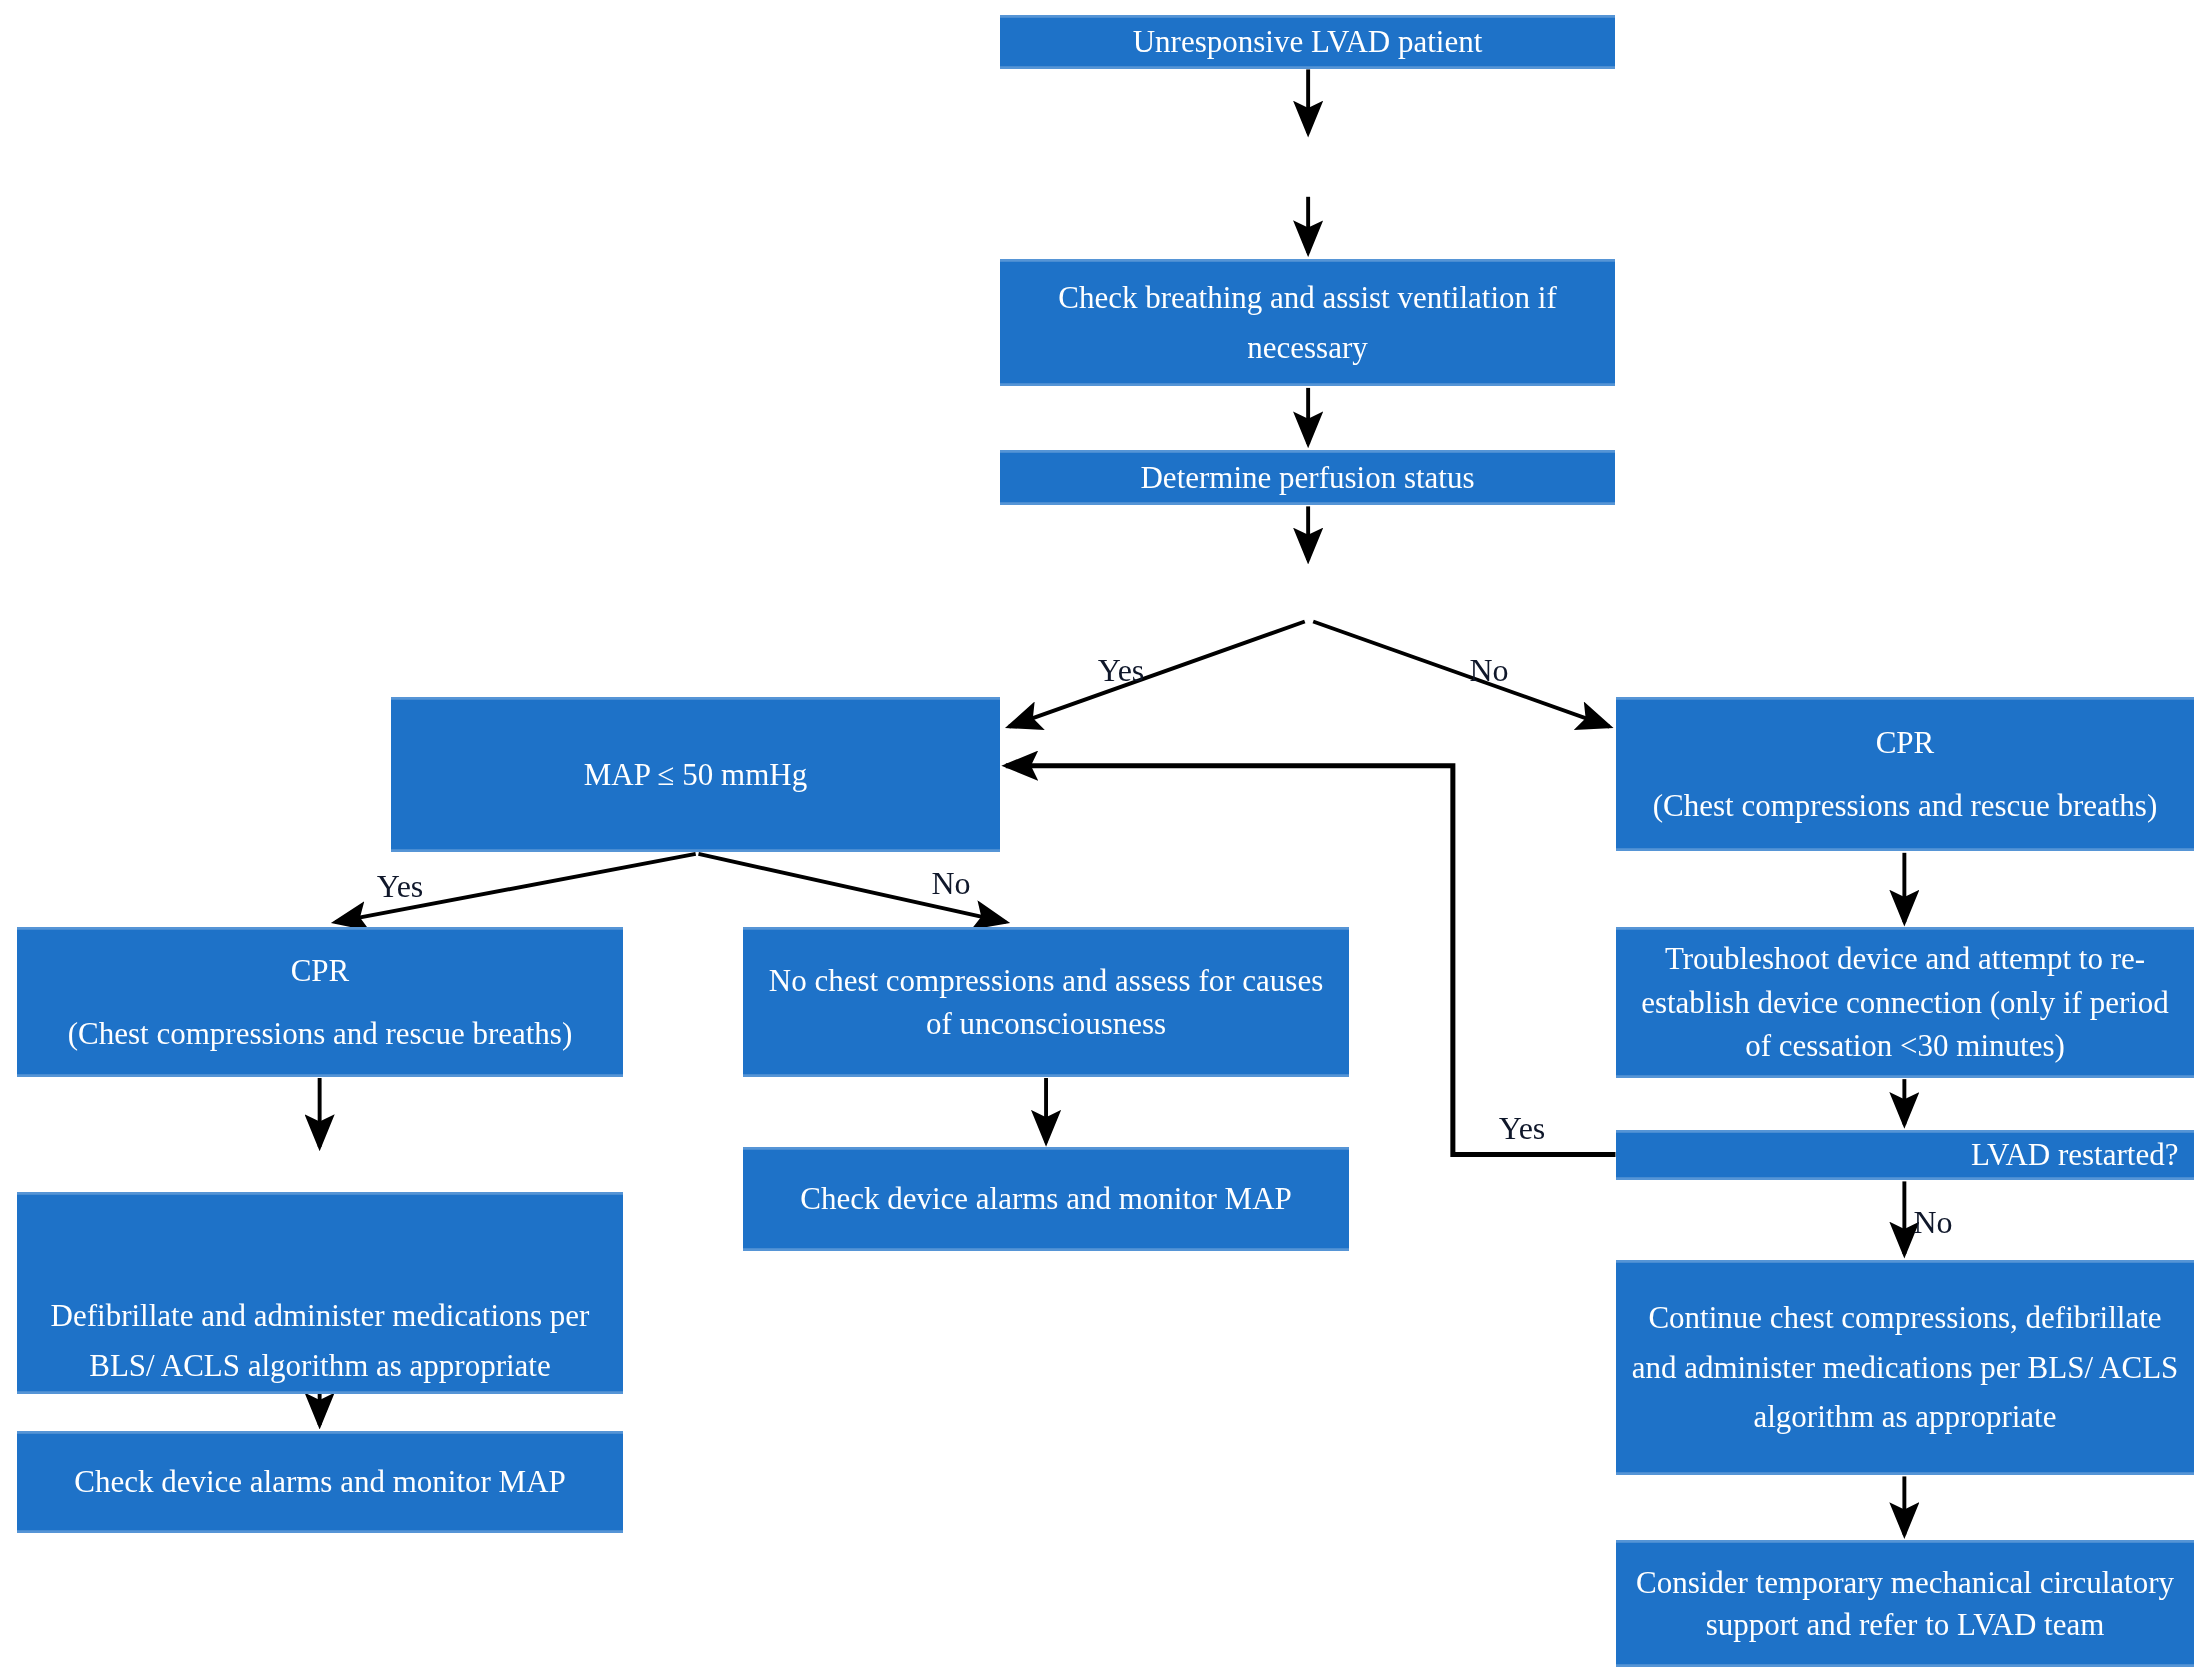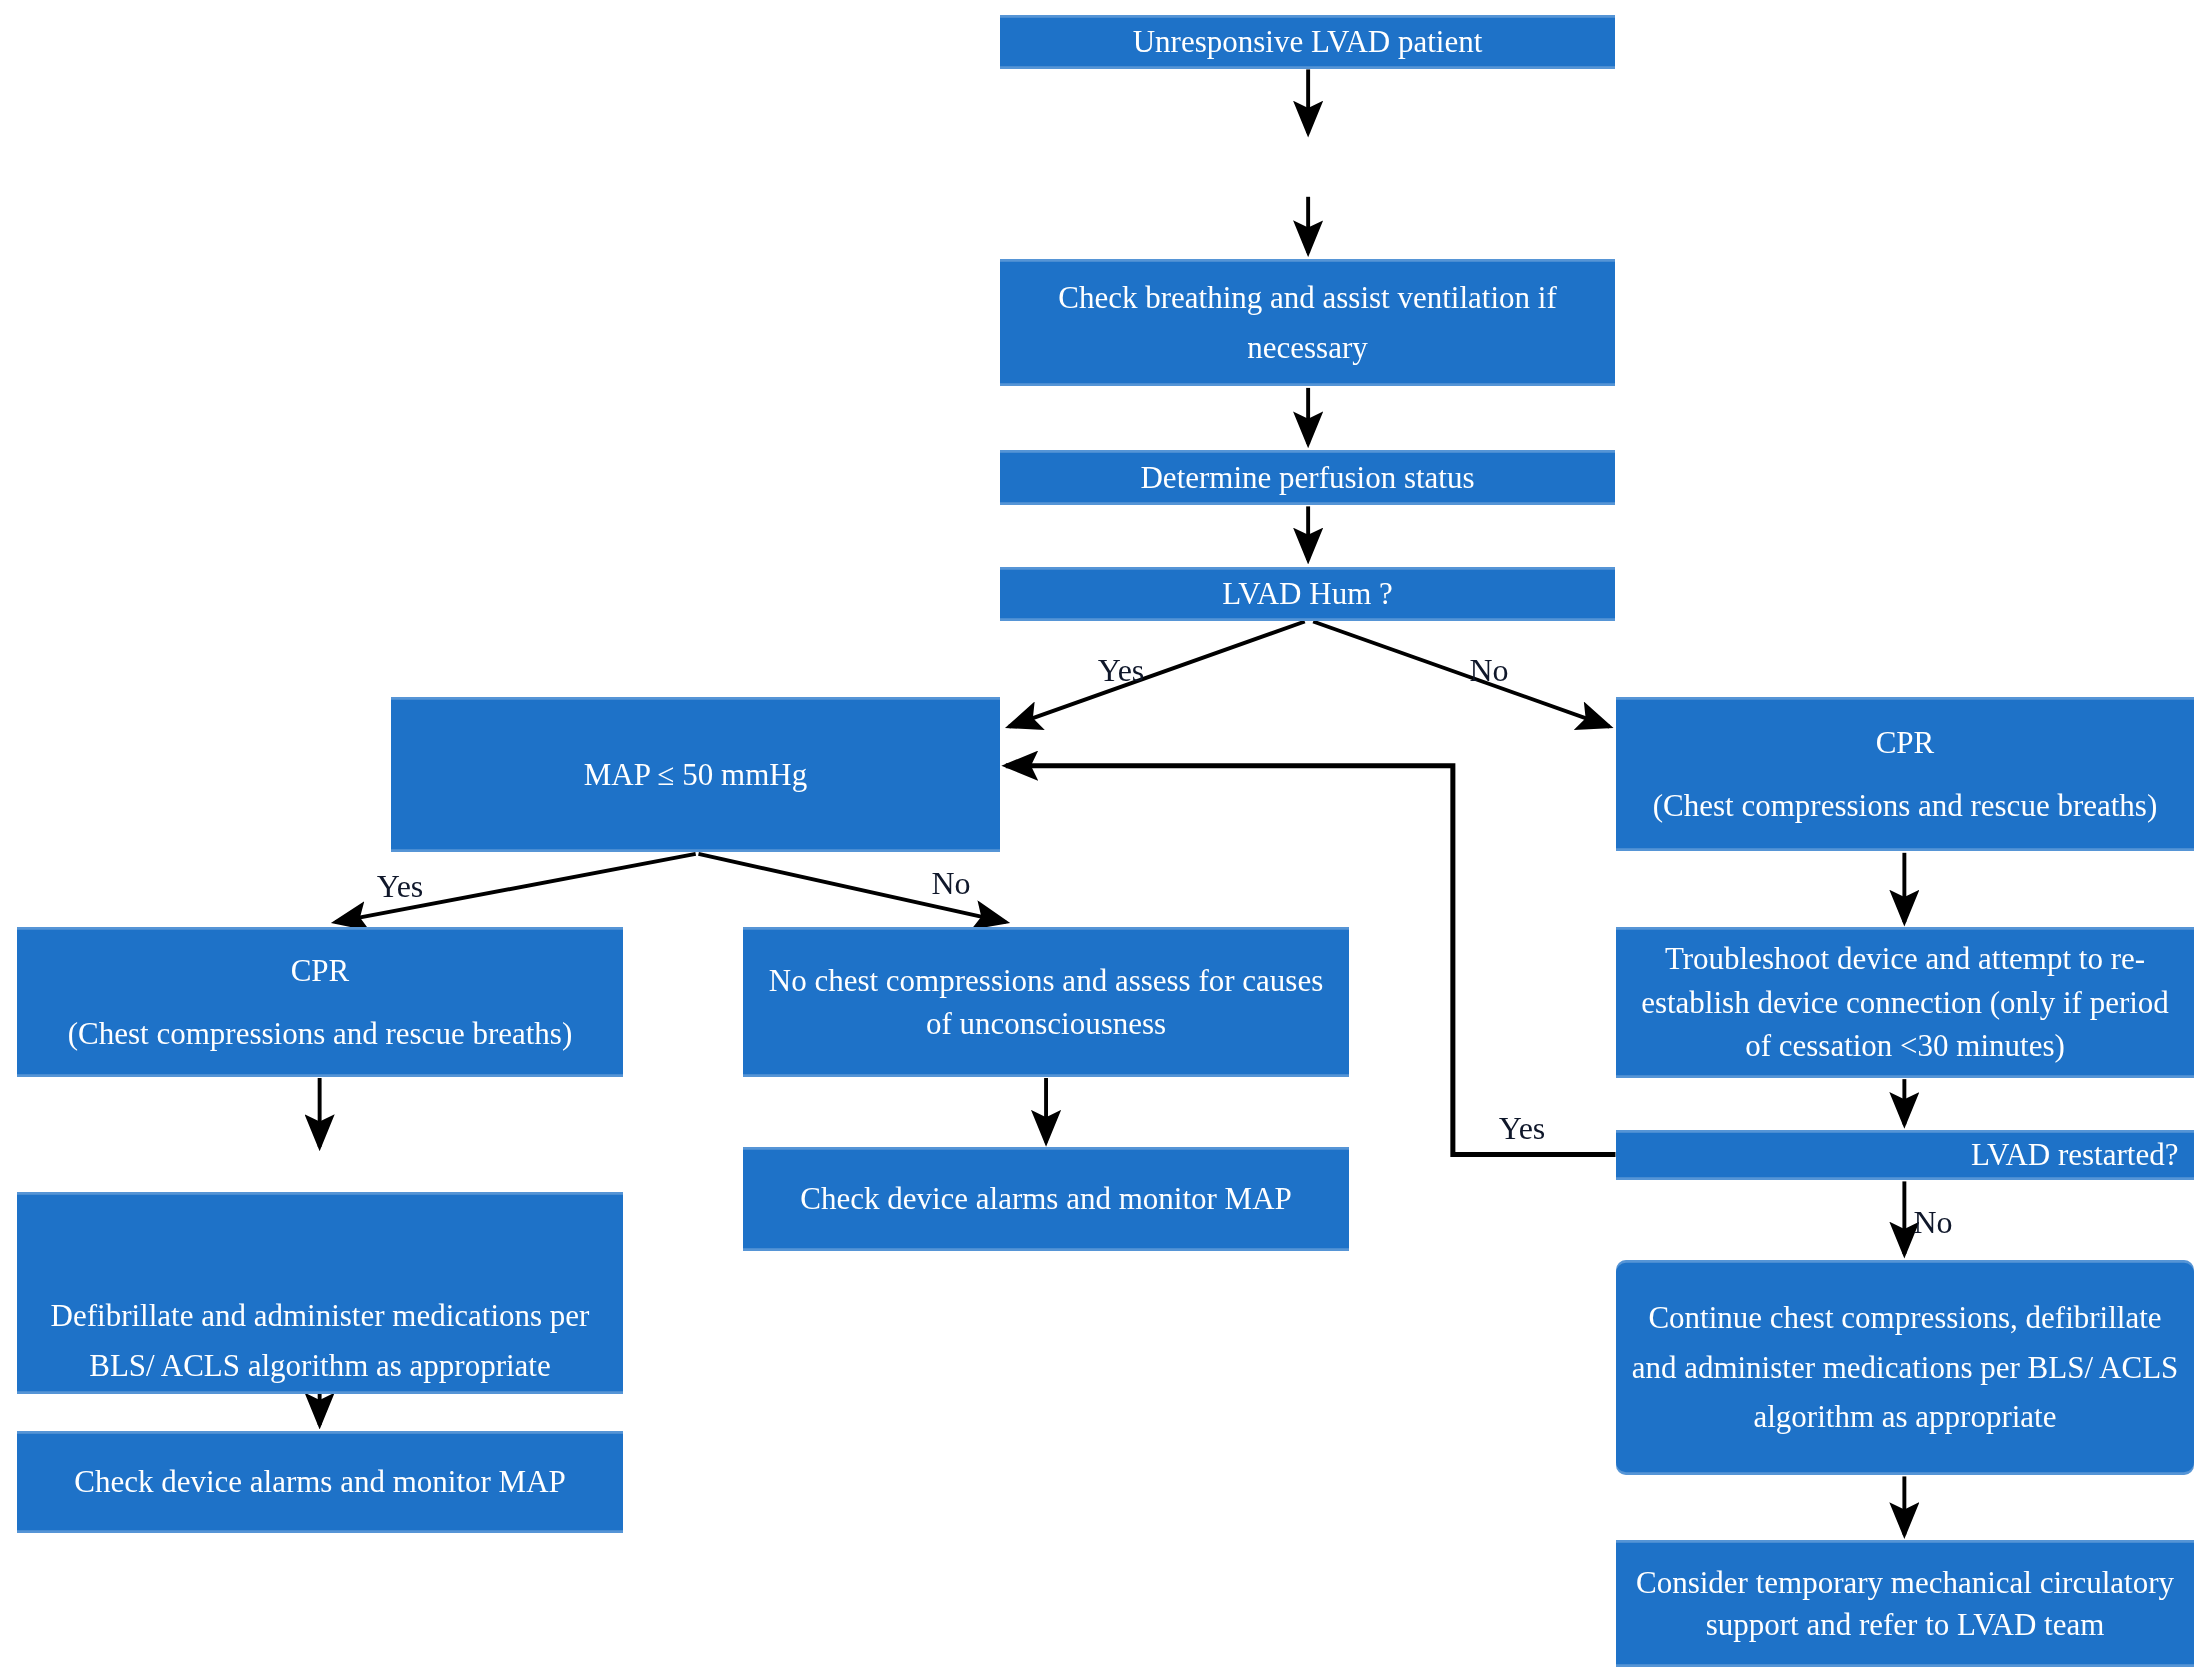--- a/index.html
+++ b/index.html
@@ -62,21 +62,21 @@
   #n-hum          {left:1000px; top:567px; width:615px; height:54px;}
   #n-map          {left:391px;  top:697px; width:609px; height:155px;}
   #n-cpr-left     {left:17px;   top:927px; width:606px; height:150px;}
   #n-no-cc        {left:743px; top:927px; width:606px; height:150px;}
   #n-defib        {left:17px;   top:1192px; width:606px; height:202px;justify-content:flex-end;}
   #n-alarms-left  {left:17px;   top:1431px; width:606px; height:102px;}
   #n-alarms-mid   {left:743px; top:1147px; width:606px; height:104px;}
   #n-cpr-right    {left:1616px; top:697px; width:578px; height:154px;}
   #n-troubleshoot {left:1616px; top:927px; width:578px; height:151px;}
   #n-restarted    {left:1616px; top:1130px; width:578px; height:50px;align-items:flex-end;}
-  #n-continue     {left:1616px; top:1260px; width:578px; height:215px;border-radius:10px;}
+  #n-continue     {left:1616px; top:1260px; width:578px; height:215px;}
   #n-consider     {left:1616px; top:1540px; width:578px; height:127px;}
   
   #el-hum-yes      {left:1121px; top:670px;}
   #el-hum-no       {left:1489px; top:670px;}
   #el-map-yes      {left:400px;  top:886px;}
   #el-map-no       {left:951px; top:883px;}
   #el-restart-yes  {left:1522px; top:1128px;}
   #el-restart-no   {left:1933px; top:1222px;}
 </style>
 </head>
@@ -114,23 +114,20 @@
 
 
   <div class="node roomy" id="n-breathing">
     <span>Check breathing and assist ventilation if necessary</span>
   </div>
 
   <div class="node" id="n-perfusion">
     <span>Determine perfusion status</span>
   </div>
 
-  <div class="node" id="n-hum">
-    <span>LVAD Hum ?</span>
-  </div>
 
   <div class="node" id="n-map">
     <span>MAP ≤ 50 mmHg</span>
   </div>
 
   <div class="node" id="n-cpr-left">
     <span>CPR</span>
     <span class="sub">(Chest compressions and rescue breaths)</span>
   </div>
 

